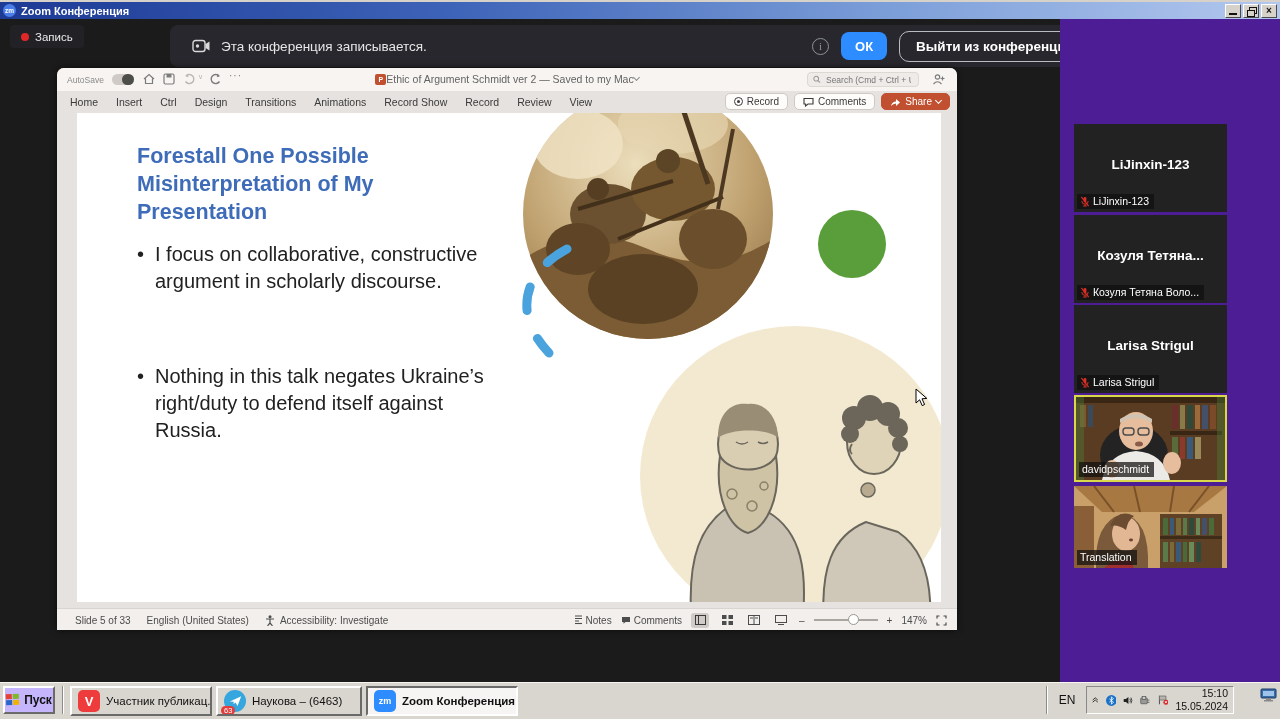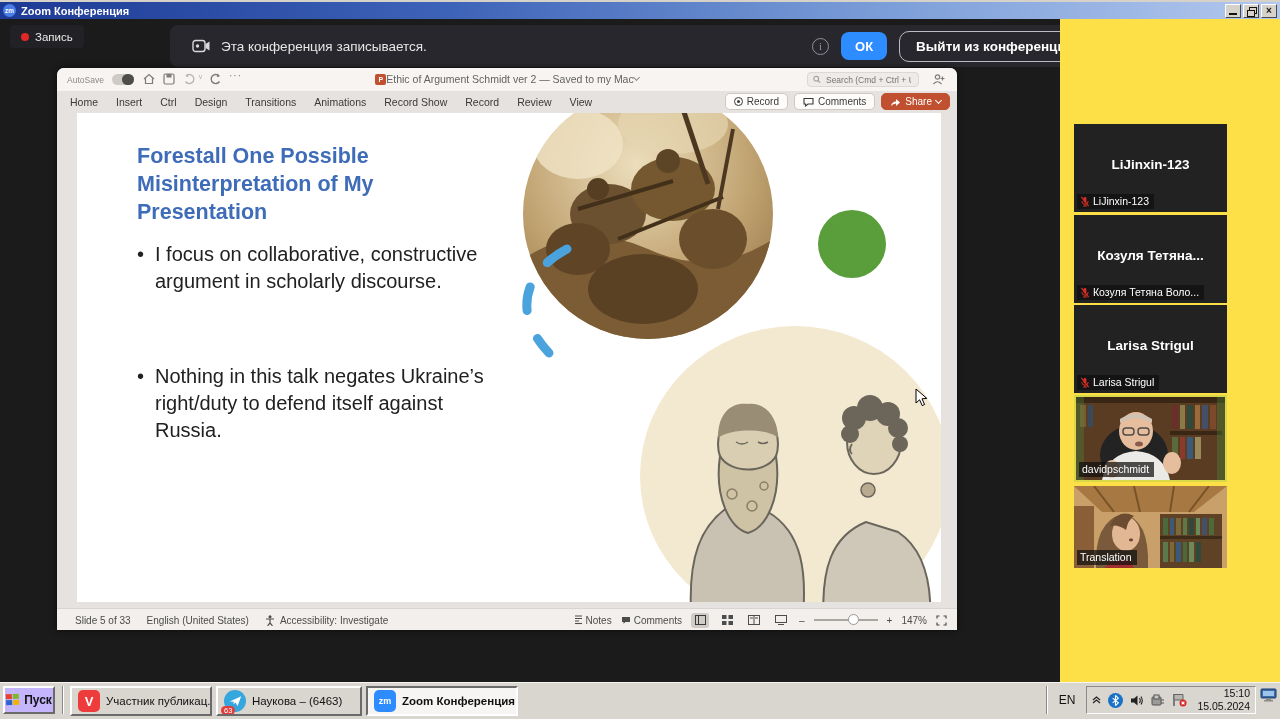--- a/index.html
+++ b/index.html
@@ -83,21 +83,21 @@
   .ppt-status{position:absolute;left:0;bottom:0;width:100%;height:22px;background:#f2efec;border-top:1px solid #d8d4d0;
     font-size:10px;color:#4c4c4c;}
   .st-left{position:absolute;left:18px;top:0;height:22px;display:flex;align-items:center;gap:16px;}
   .st-right{position:absolute;right:10px;top:0;height:22px;display:flex;align-items:center;gap:9px;}
   .view-ico{width:18px;height:15px;border-radius:3px;display:flex;align-items:center;justify-content:center;}
   .view-sel{background:#cfccc8;}
   .zoom-slider{width:64px;height:2px;background:#a9a5a1;position:relative;}
   .zoom-knob{position:absolute;left:34px;top:-5px;width:11px;height:11px;border-radius:50%;background:#fff;border:1px solid #9a9692;}
 
   
-  .panel{position:absolute;left:1060px;top:19px;width:220px;height:663px;background:#fde047;}
+  .panel{position:absolute;left:1060px;top:19px;width:220px;height:663px;background:#4c1d95;}
   .tile{position:absolute;left:14px;width:153px;background:#222;overflow:hidden;}
   .tile .cname{position:absolute;left:0;right:0;top:38%;text-align:center;color:#fff;font-weight:bold;font-size:13.5px;}
   .chip{position:absolute;left:3px;bottom:3px;background:rgba(15,15,15,.72);color:#fff;font-size:10.5px;
     padding:1px 5px 2px 3px;display:flex;align-items:center;gap:3px;max-width:146px;white-space:nowrap;overflow:hidden;}
   .t1{top:105px;height:88px;} .t2{top:196px;height:88px;} .t3{top:286px;height:88px;padding-left:24px;}
   .t4{top:376px;height:87px;border:2px solid #d8d84a;}
   .t5{top:467px;height:82px;}
 
   
   .taskbar{position:absolute;left:0;top:682px;width:1280px;height:37px;background:#d9d5cf;
@@ -112,21 +112,21 @@
     display:flex;align-items:center;gap:6px;padding:0 6px;font-size:11.5px;color:#111;white-space:nowrap;overflow:hidden;}
   .app-active{background:#f6f5f3;border-color:#6a6a6a #fff #fff #6a6a6a;font-weight:bold;}
   .appico{width:22px;height:22px;flex:0 0 22px;position:relative;display:flex;align-items:center;justify-content:center;}
   .viv{background:#ee3b3b;border-radius:5px;color:#fff;font-weight:bold;font-size:13px;}
   .tg{background:#35a6de;border-radius:50%;}
   .tg-badge{position:absolute;left:-3px;bottom:-3px;background:#e23c3c;color:#fff;font-size:7.5px;
     border-radius:6px;padding:0 3px;line-height:9px;}
   .zmico{background:#2d8cff;border-radius:5px;color:#fff;font-weight:bold;font-size:9px;}
   .tray-lang{position:absolute;left:1052px;top:4px;width:30px;height:28px;display:flex;align-items:center;justify-content:center;
     font-size:12px;color:#111;}
-  .tray{position:absolute;left:1086px;top:4px;width:170px;height:28px;border:1px solid;border-color:#8a8a8a #fff #fff #8a8a8a;
+  .tray{position:absolute;left:1086px;top:4px;width:148px;height:28px;border:1px solid;border-color:#8a8a8a #fff #fff #8a8a8a;
     display:flex;align-items:center;gap:7px;padding:0 5px;}
   .clock{margin-left:auto;text-align:right;font-size:10.5px;color:#111;line-height:1.25;}
   .showdesk{position:absolute;left:1260px;top:6px;}
 
   .cursor{position:absolute;left:915px;top:388px;}
 </style>
 </head>
 <body>
 
 <div class="screen">

